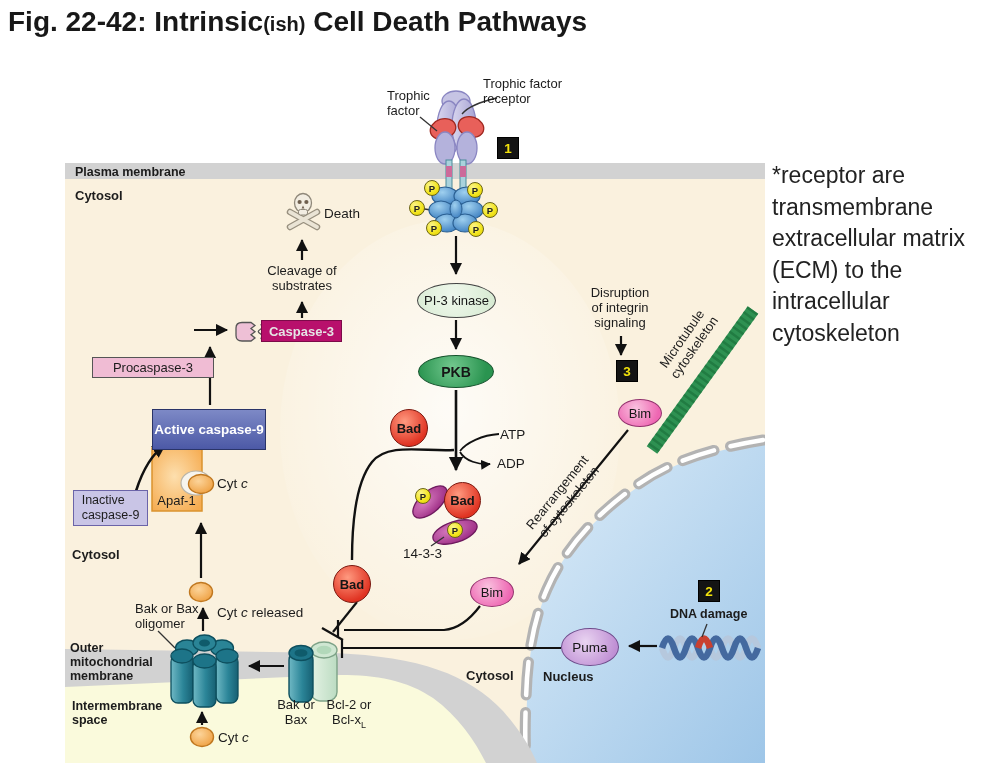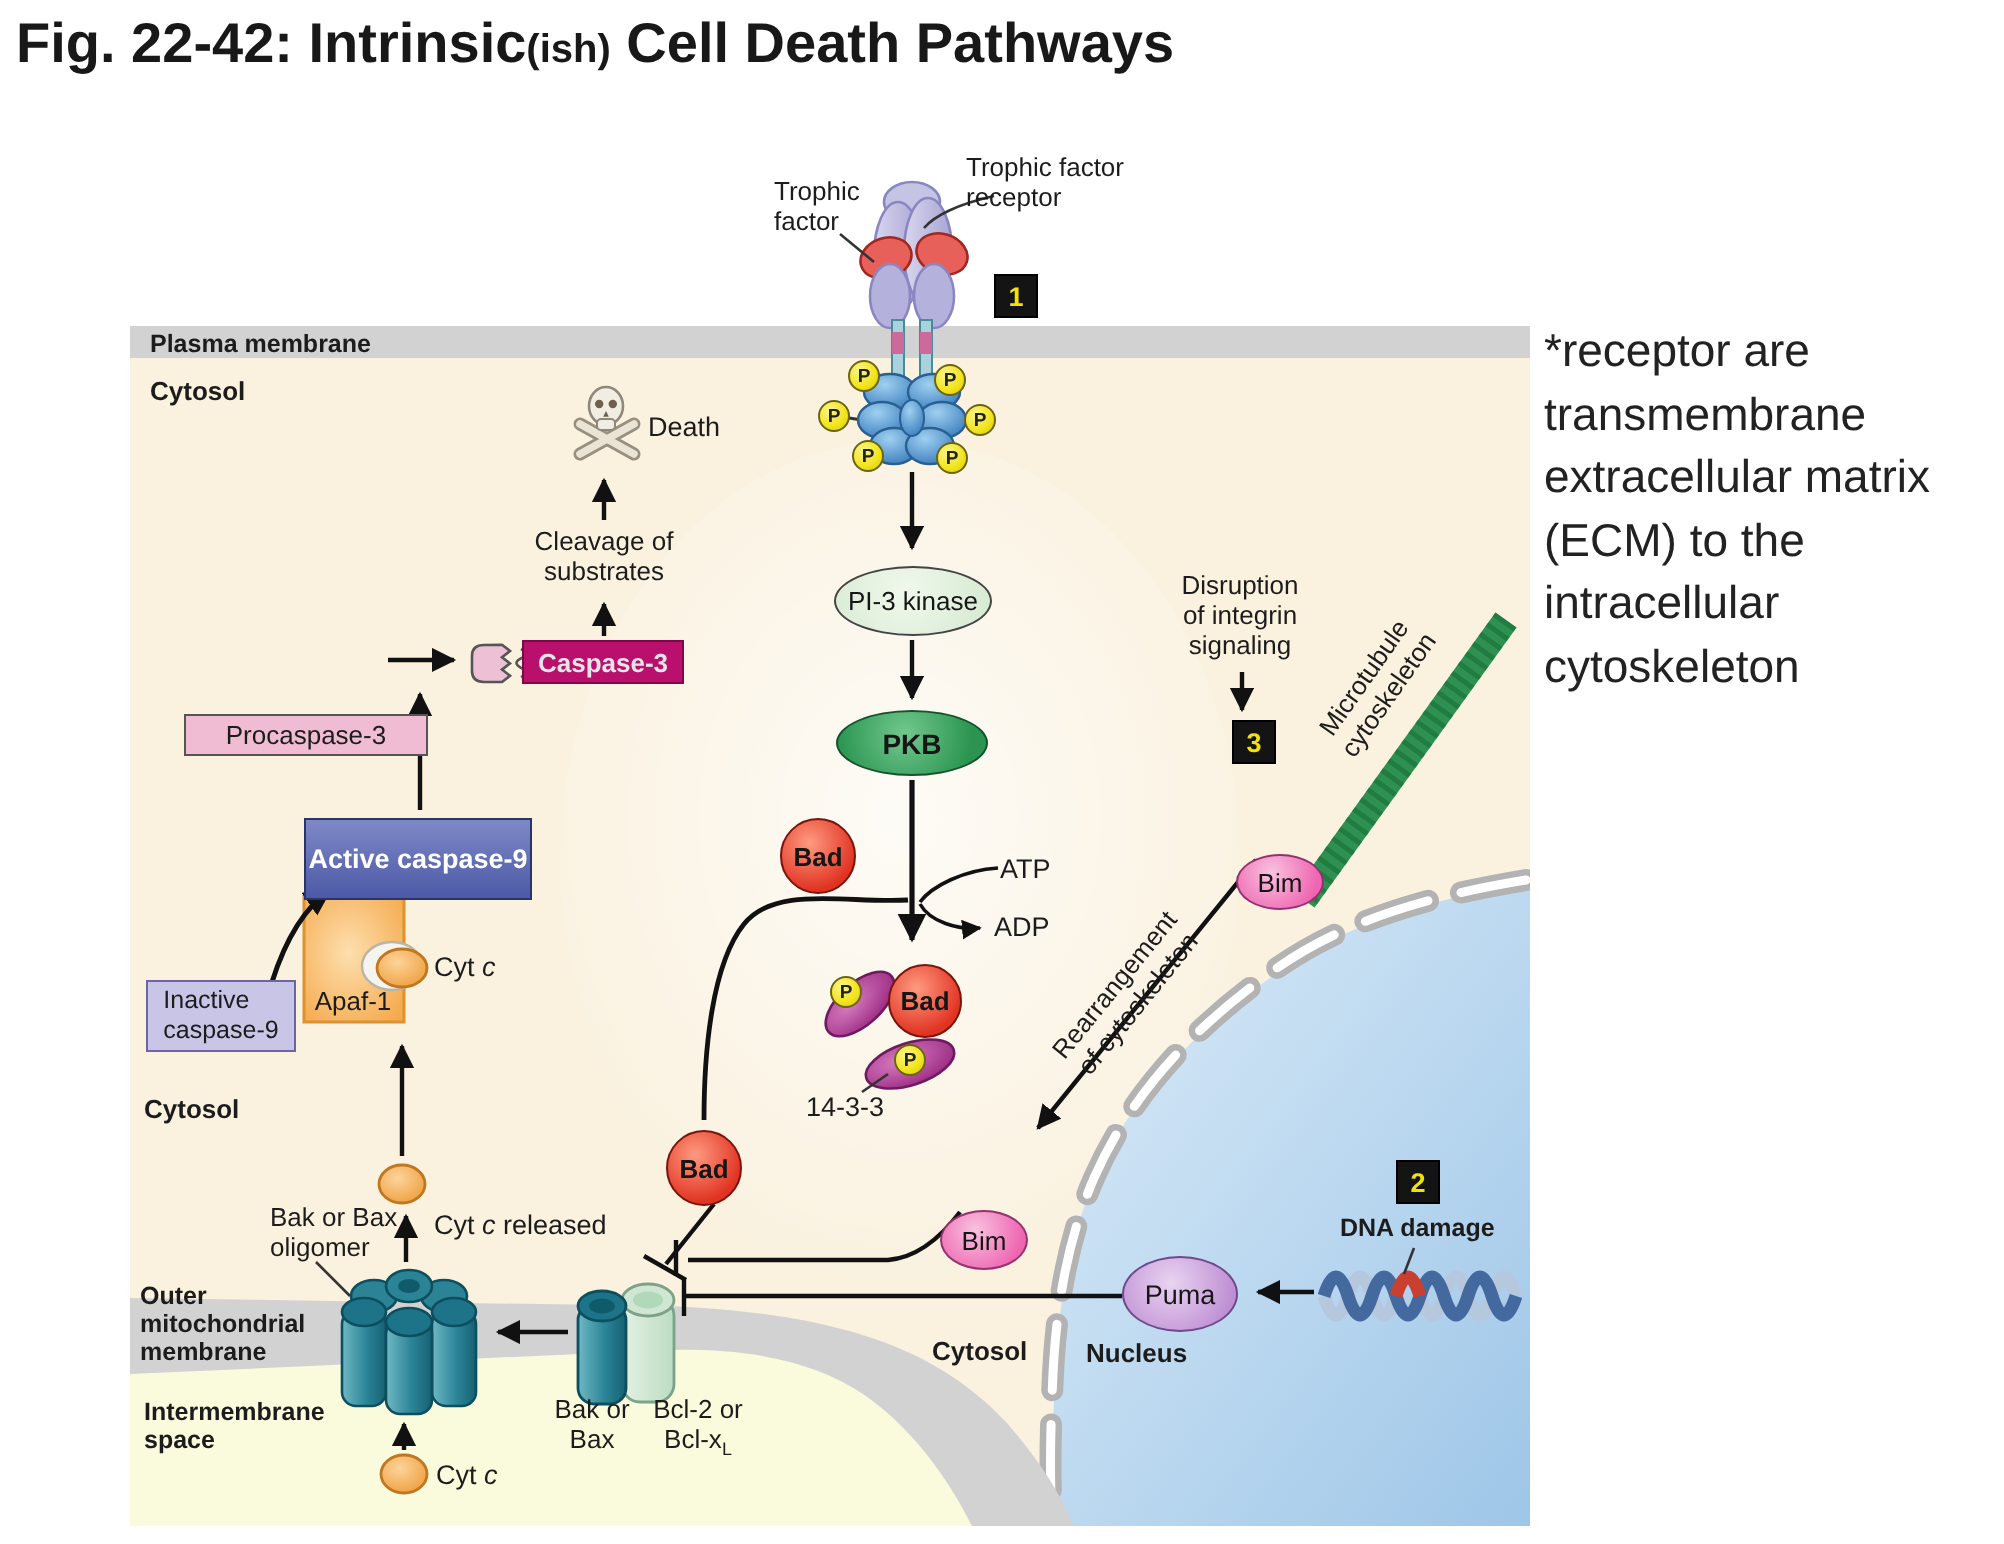--- a/index.html
+++ b/index.html
@@ -23,21 +23,21 @@
          background:radial-gradient(circle at 35% 30%,#fbf48a,#f2e41a 60%,#d8c70c);
          border:1.3px solid #6b6414;font-size:9.5px;font-weight:bold;display:flex;
          align-items:center;justify-content:center;color:#222;box-sizing:border-box;}
   .procaspase{background:#f0bcd4;border:1.4px solid #555;}
   .caspase3{background:#b8106c;color:#e5e5e5;font-weight:bold;border:1px solid #7c0a49;}
   .active9{background:linear-gradient(#7d89c6,#4c59a6);color:#fff;font-weight:bold;border:1px solid #2a3468;}
   .inactive9{background:#c9c5e6;border:1.5px solid #6b64a8;font-size:12.5px;line-height:15px;white-space:normal;}
   .pi3k{background:radial-gradient(circle at 45% 35%,#f0f8ec,#d4e9cf);border:1.5px solid #444;}
   .pkb{background:radial-gradient(circle at 45% 35%,#72c88e,#2a9450 75%);border:1.5px solid #14532c;font-weight:bold;font-size:14px;}
   .bad{background:radial-gradient(circle at 38% 32%,#ff9a80,#e03322 72%);border:1.5px solid #7a150c;font-weight:bold;text-align:center;}
-  .bim{background:radial-gradient(circle at 40% 32%,#f9c2df,#ee66b2 75%);border:1.5px solid #93326e;margin-top:28px;}
+  .bim{background:radial-gradient(circle at 40% 32%,#f9c2df,#ee66b2 75%);border:1.5px solid #93326e;}
   .puma{background:radial-gradient(circle at 42% 35%,#e9d4f1,#bf8fd4 78%);border:1.5px solid #6e4a8a;font-size:13.5px;}
   .rot{transform-origin:center;}
   sub{font-size:9px;}
 </style>
 </head>
 <body>
 
 <div class="page">
 
   <div class="title"><span>Fig. 22-42: Intrinsic</span><span class="small">(ish)</span><span> Cell Death Pathways</span></div>

